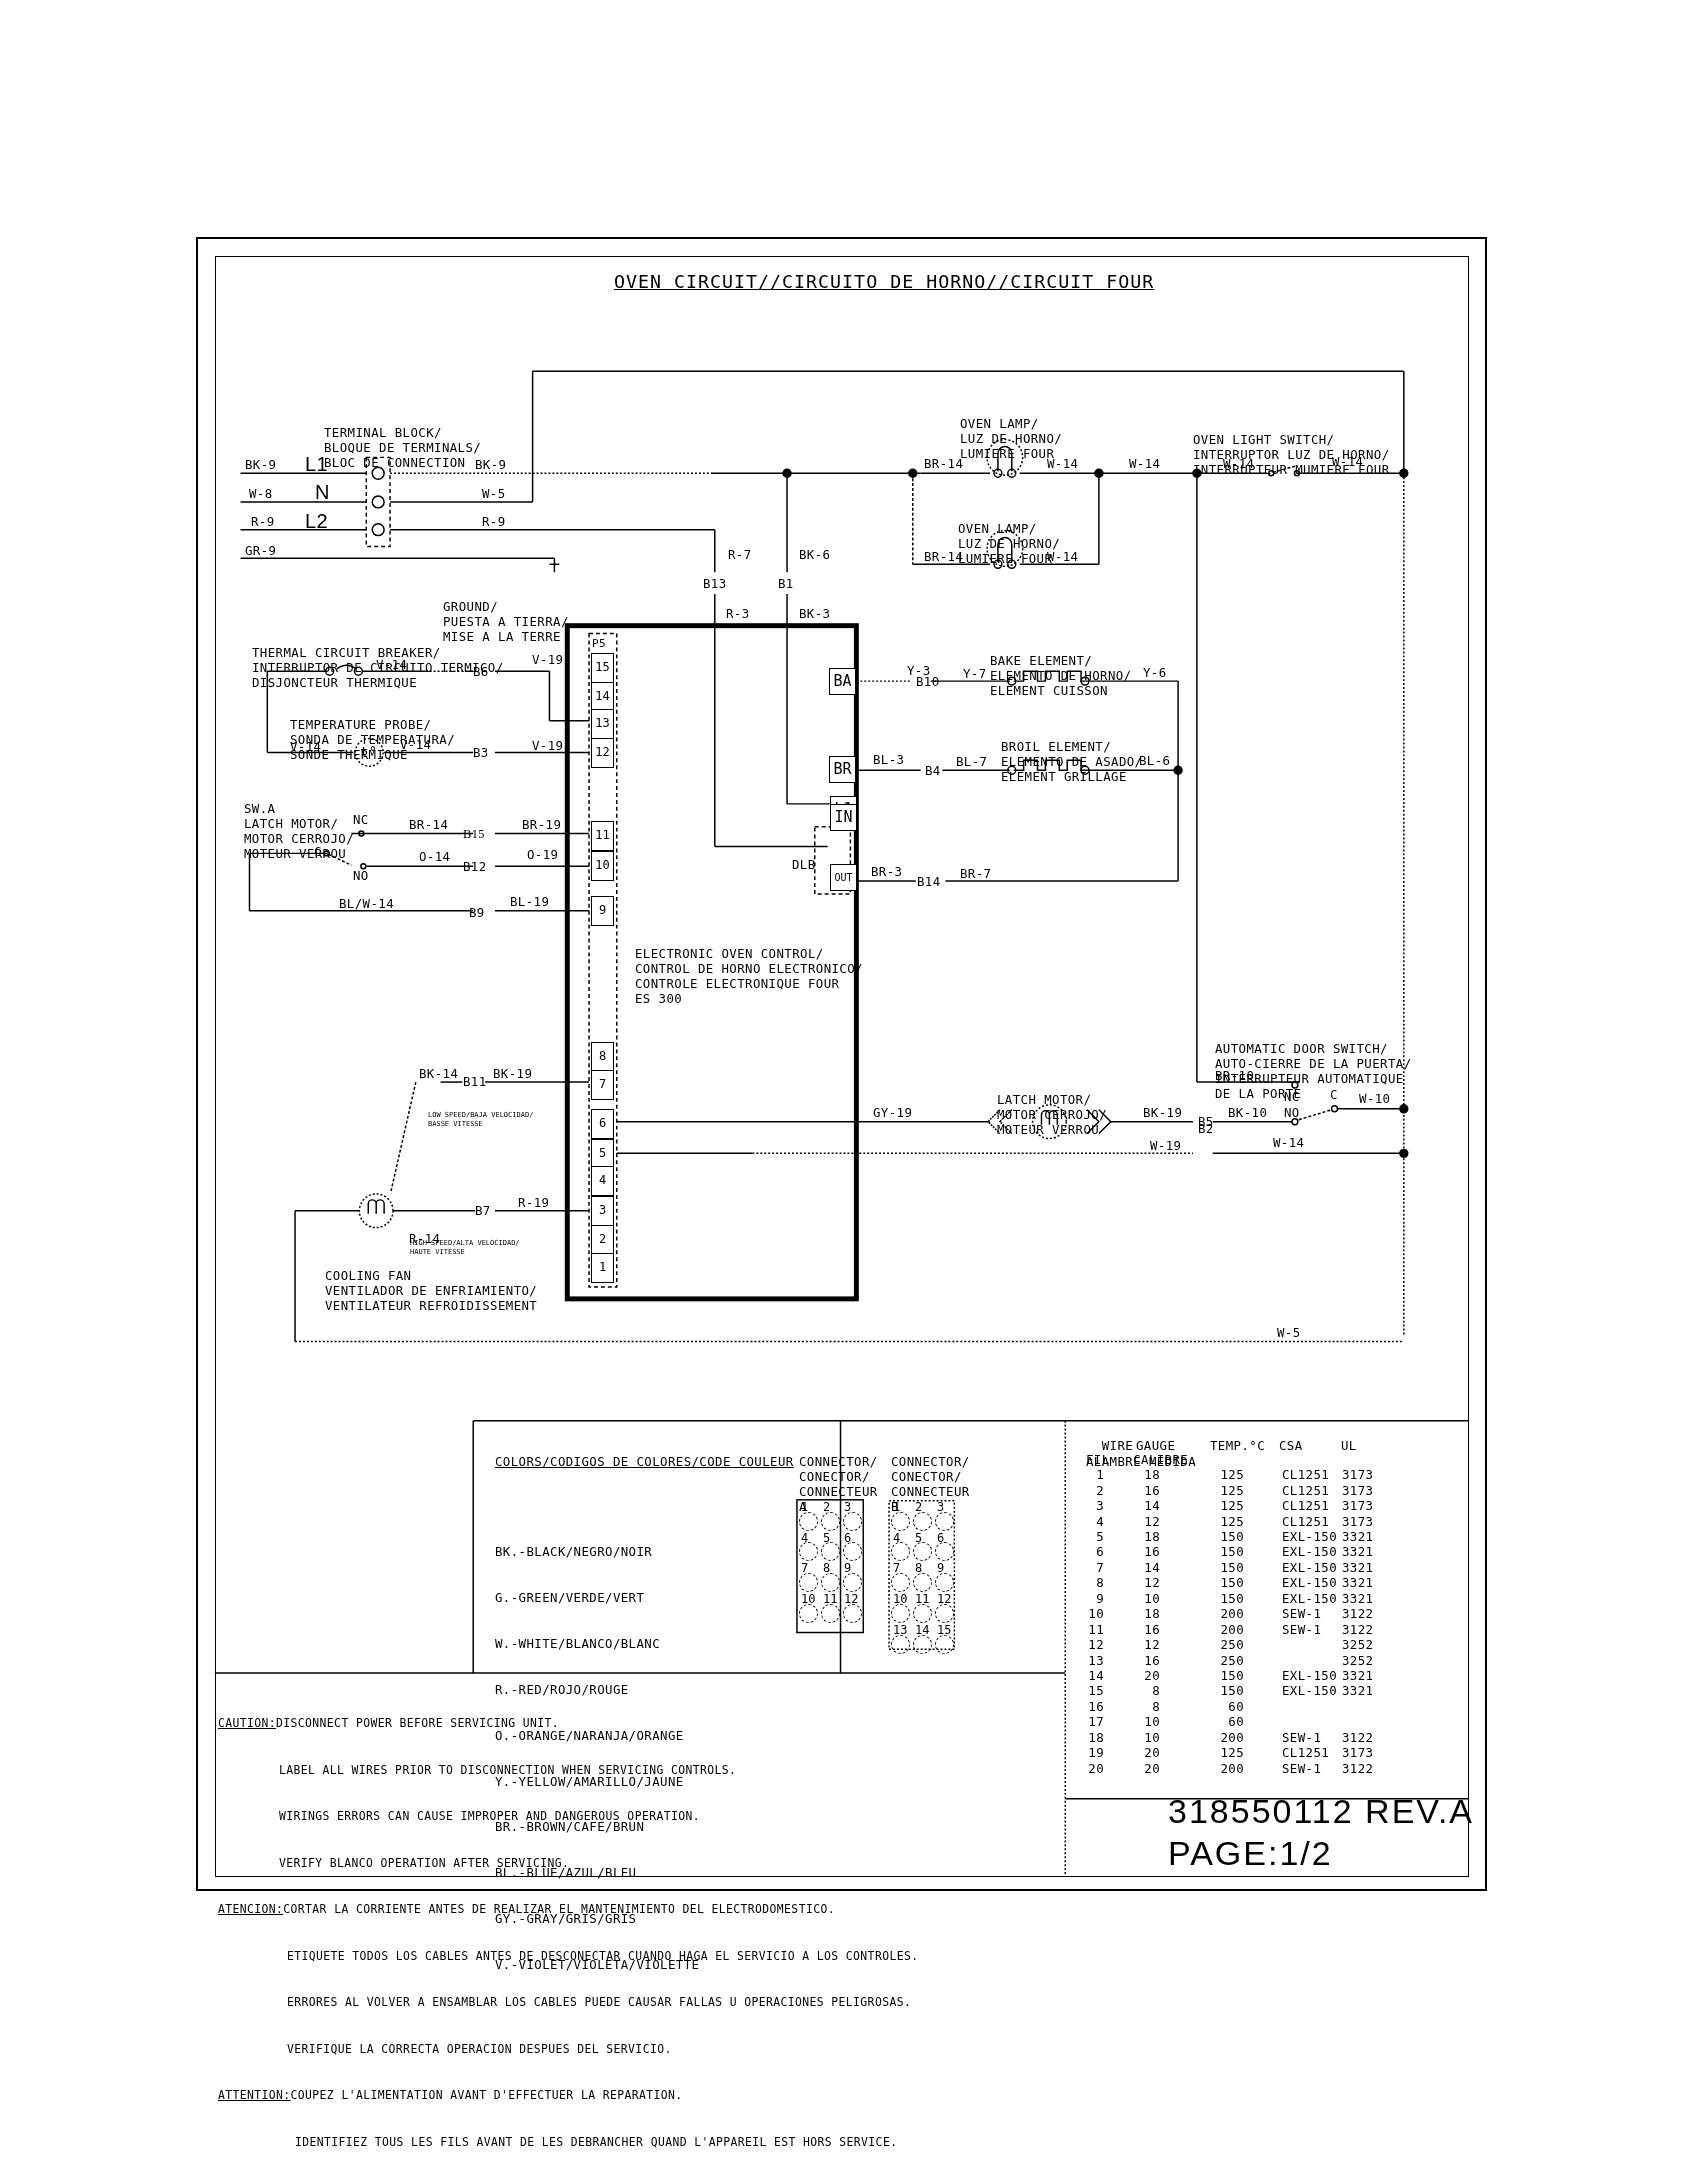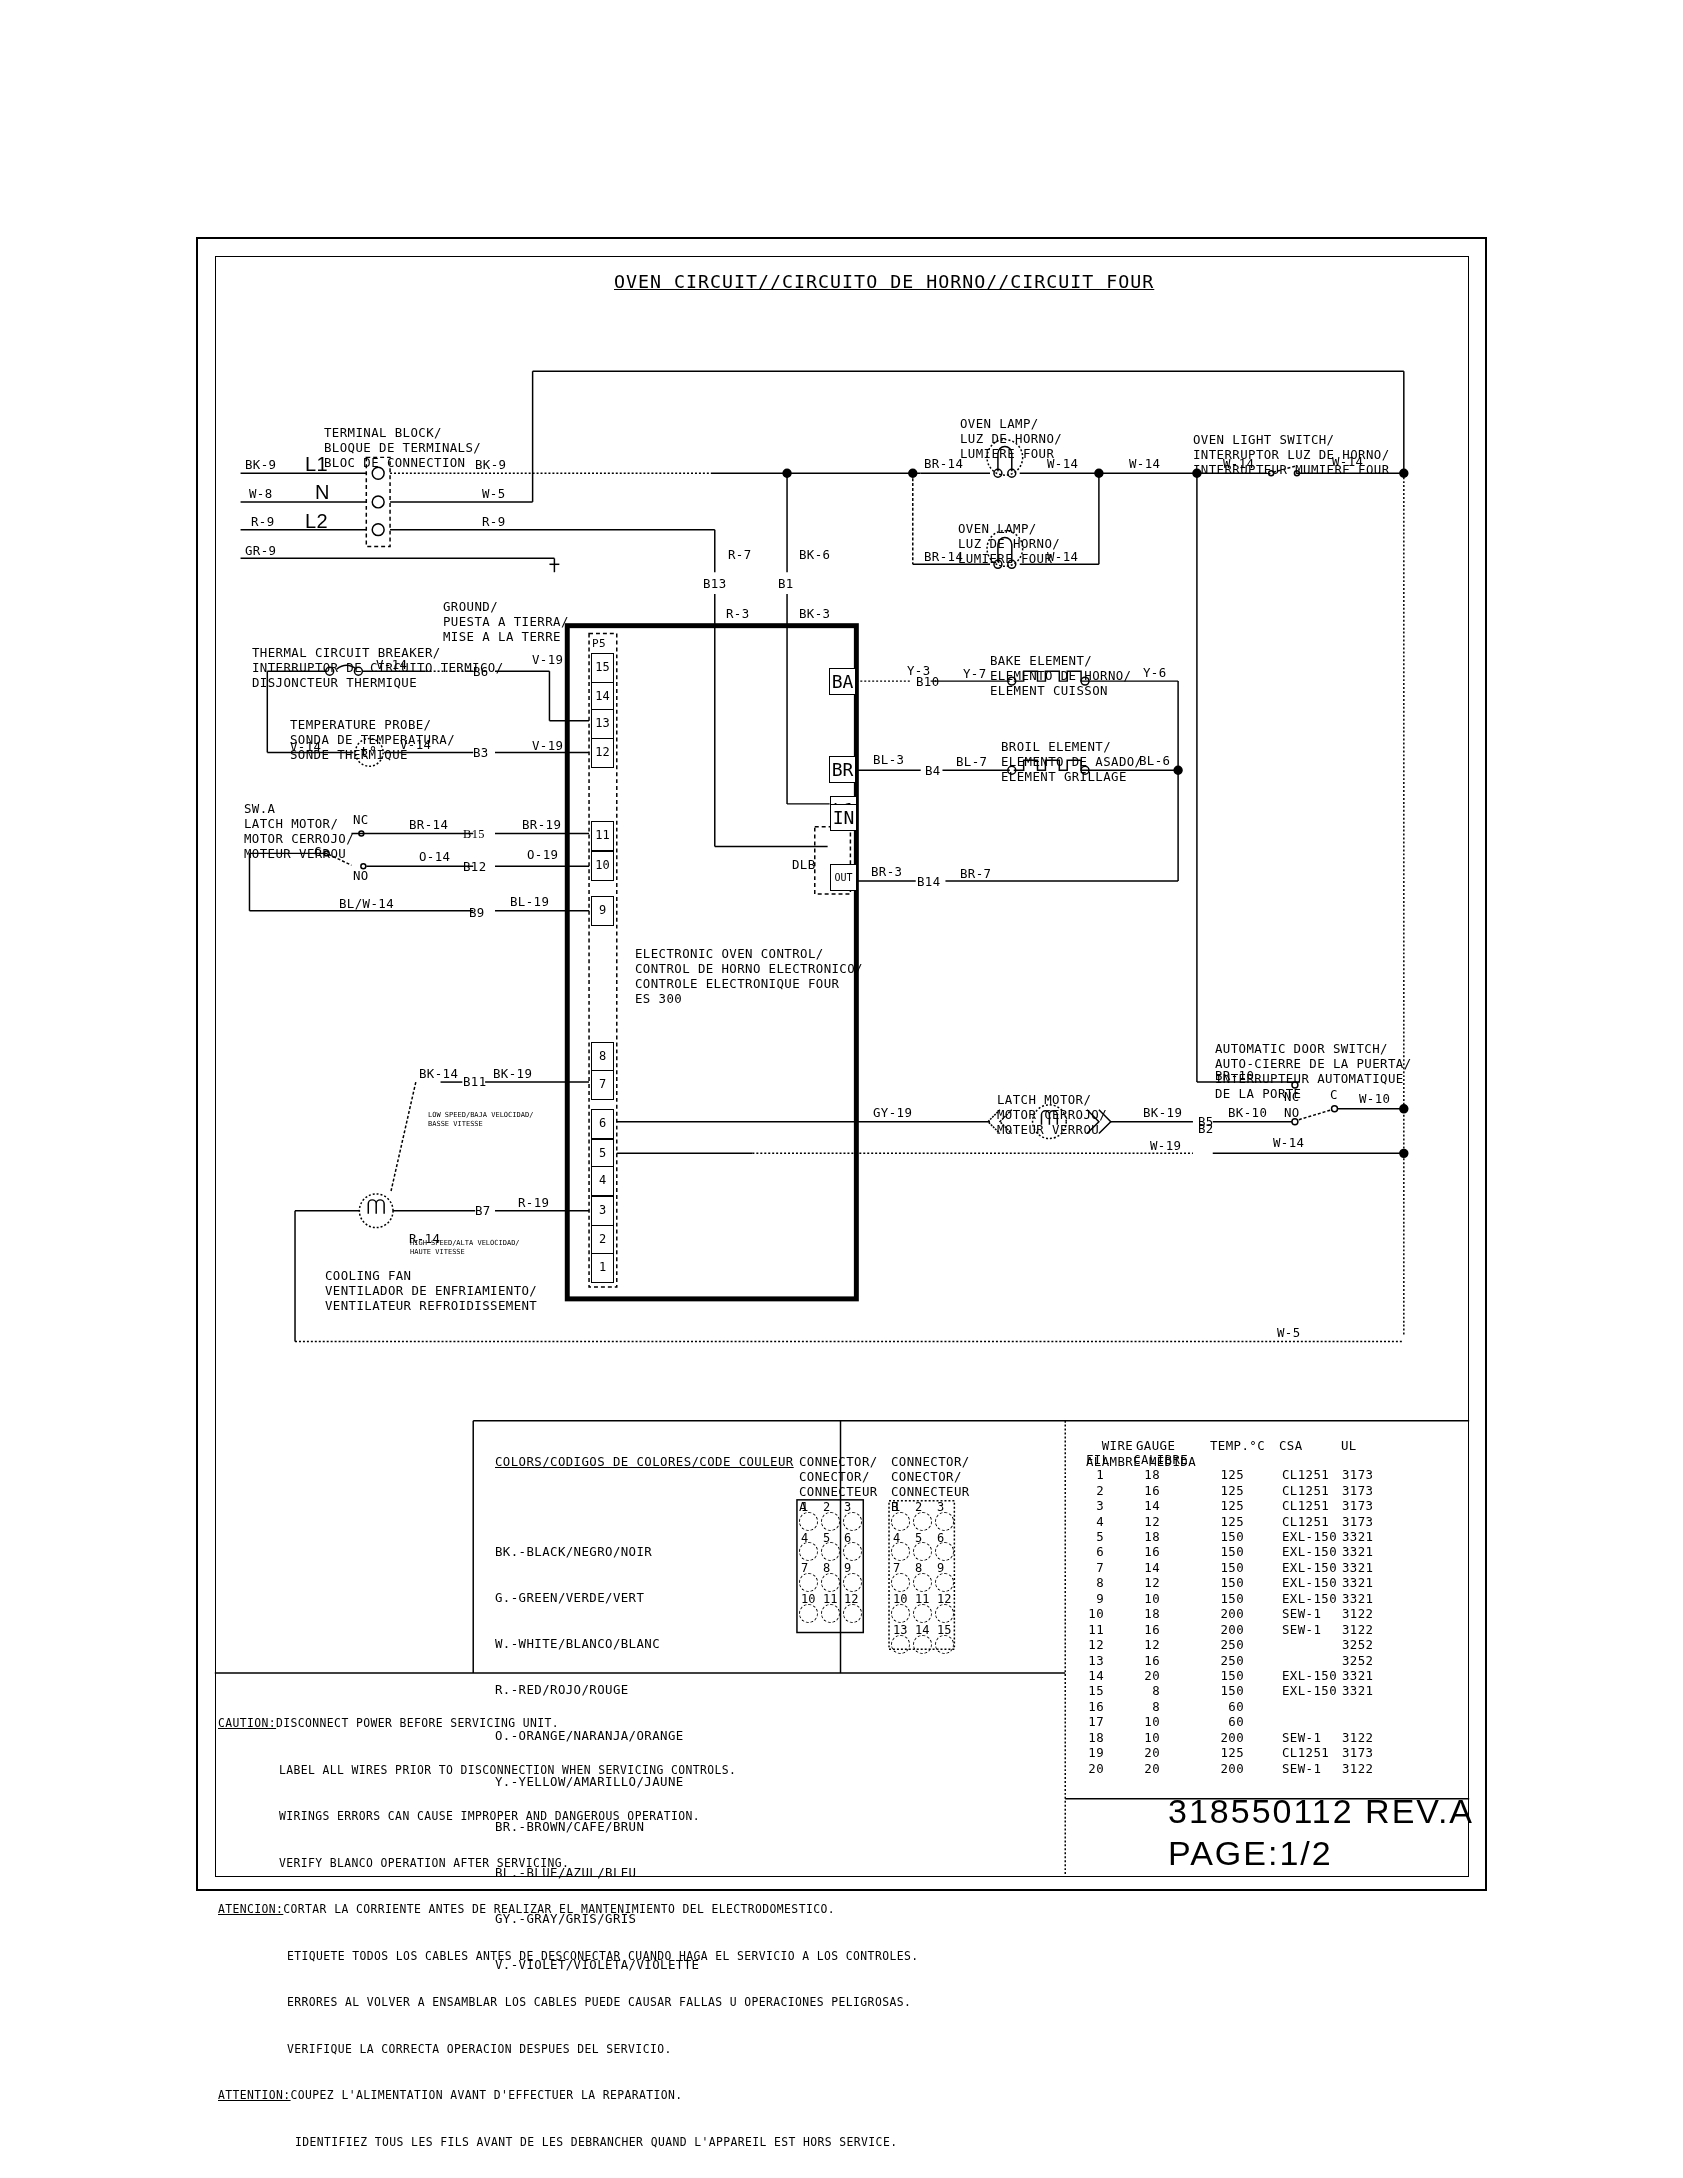--- a/index.html
+++ b/index.html
@@ -6,21 +6,21 @@
   body { width:1683px; height:2178px; position:relative; overflow:hidden;
          font-family:"DejaVu Sans Mono","Liberation Mono",monospace; color:#000; }
   .frame-outer { position:absolute; left:196px; top:237px; width:1291px; height:1654px; border:2px solid #000; box-sizing:border-box; }
   .frame-inner { position:absolute; left:215px; top:256px; width:1254px; height:1621px; border:1.5px solid #000; box-sizing:border-box; }
   svg.wires { position:absolute; left:0; top:0; width:1683px; height:2178px; }
   .t { position:absolute; font-size:12.4px; line-height:15.3px; white-space:pre; letter-spacing:0.4px; }
   .t.sm { font-size:7px; line-height:9px; letter-spacing:0; }
   .t.big { font-family:"Liberation Sans","DejaVu Sans",sans-serif; font-size:20px; line-height:22px; font-weight:normal; }
   .title { position:absolute; left:614px; top:271px; font-size:18.3px; letter-spacing:1px; text-decoration:underline; white-space:pre; }
   .pin { position:absolute; width:23px; border:1px solid #000; box-sizing:border-box; text-align:center; font-size:12px; line-height:27px; height:30px; background:#fff; }
-  .pinlbl { position:absolute; width:27px; height:27px; border:1px solid #000; box-sizing:border-box; text-align:center; font-size:18px; line-height:25px; background:#fff; }
+  .pinlbl { position:absolute; width:27px; height:27px; border:1px solid #000; box-sizing:border-box; text-align:center; font-size:15px; line-height:25px; background:#fff; }
   .legend-block { position:absolute; }
   .legend-title { text-decoration:underline; }
   .caution .kw { text-decoration:underline; }
   .partno { position:absolute; left:1168px; top:1792px; font-family:"Liberation Sans","DejaVu Sans",sans-serif; font-size:34px; letter-spacing:2px; white-space:pre; }
   .pageno { position:absolute; left:1168px; top:1834px; font-family:"Liberation Sans","DejaVu Sans",sans-serif; font-size:34px; letter-spacing:2px; white-space:pre; }
   .conn-num { position:absolute; font-size:12px; line-height:12px; }
 </style>
 </head>
 <body>
 

